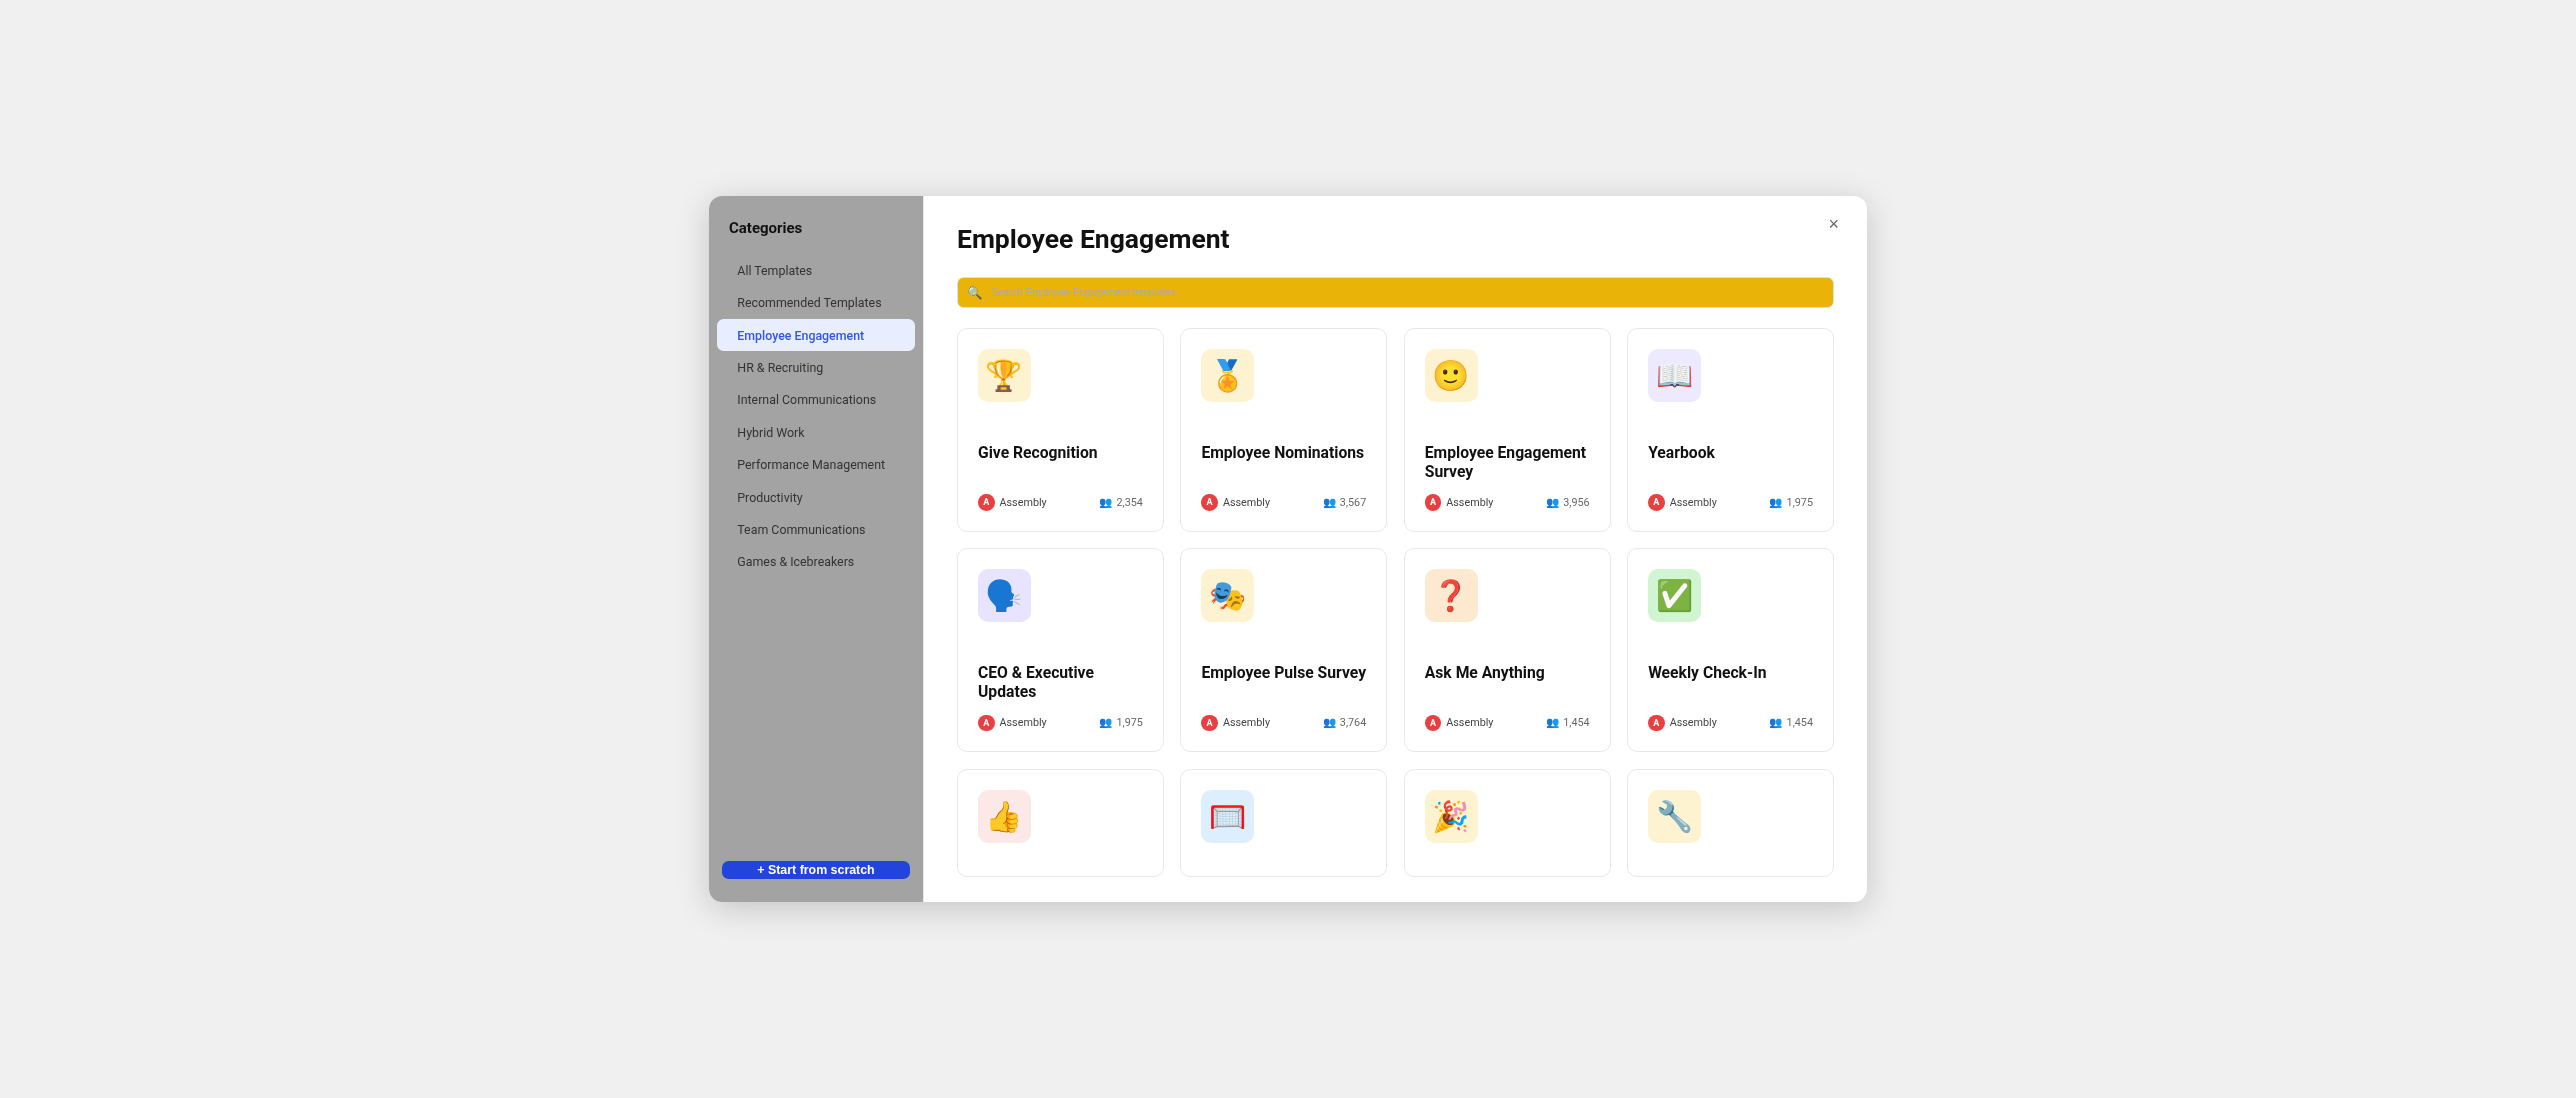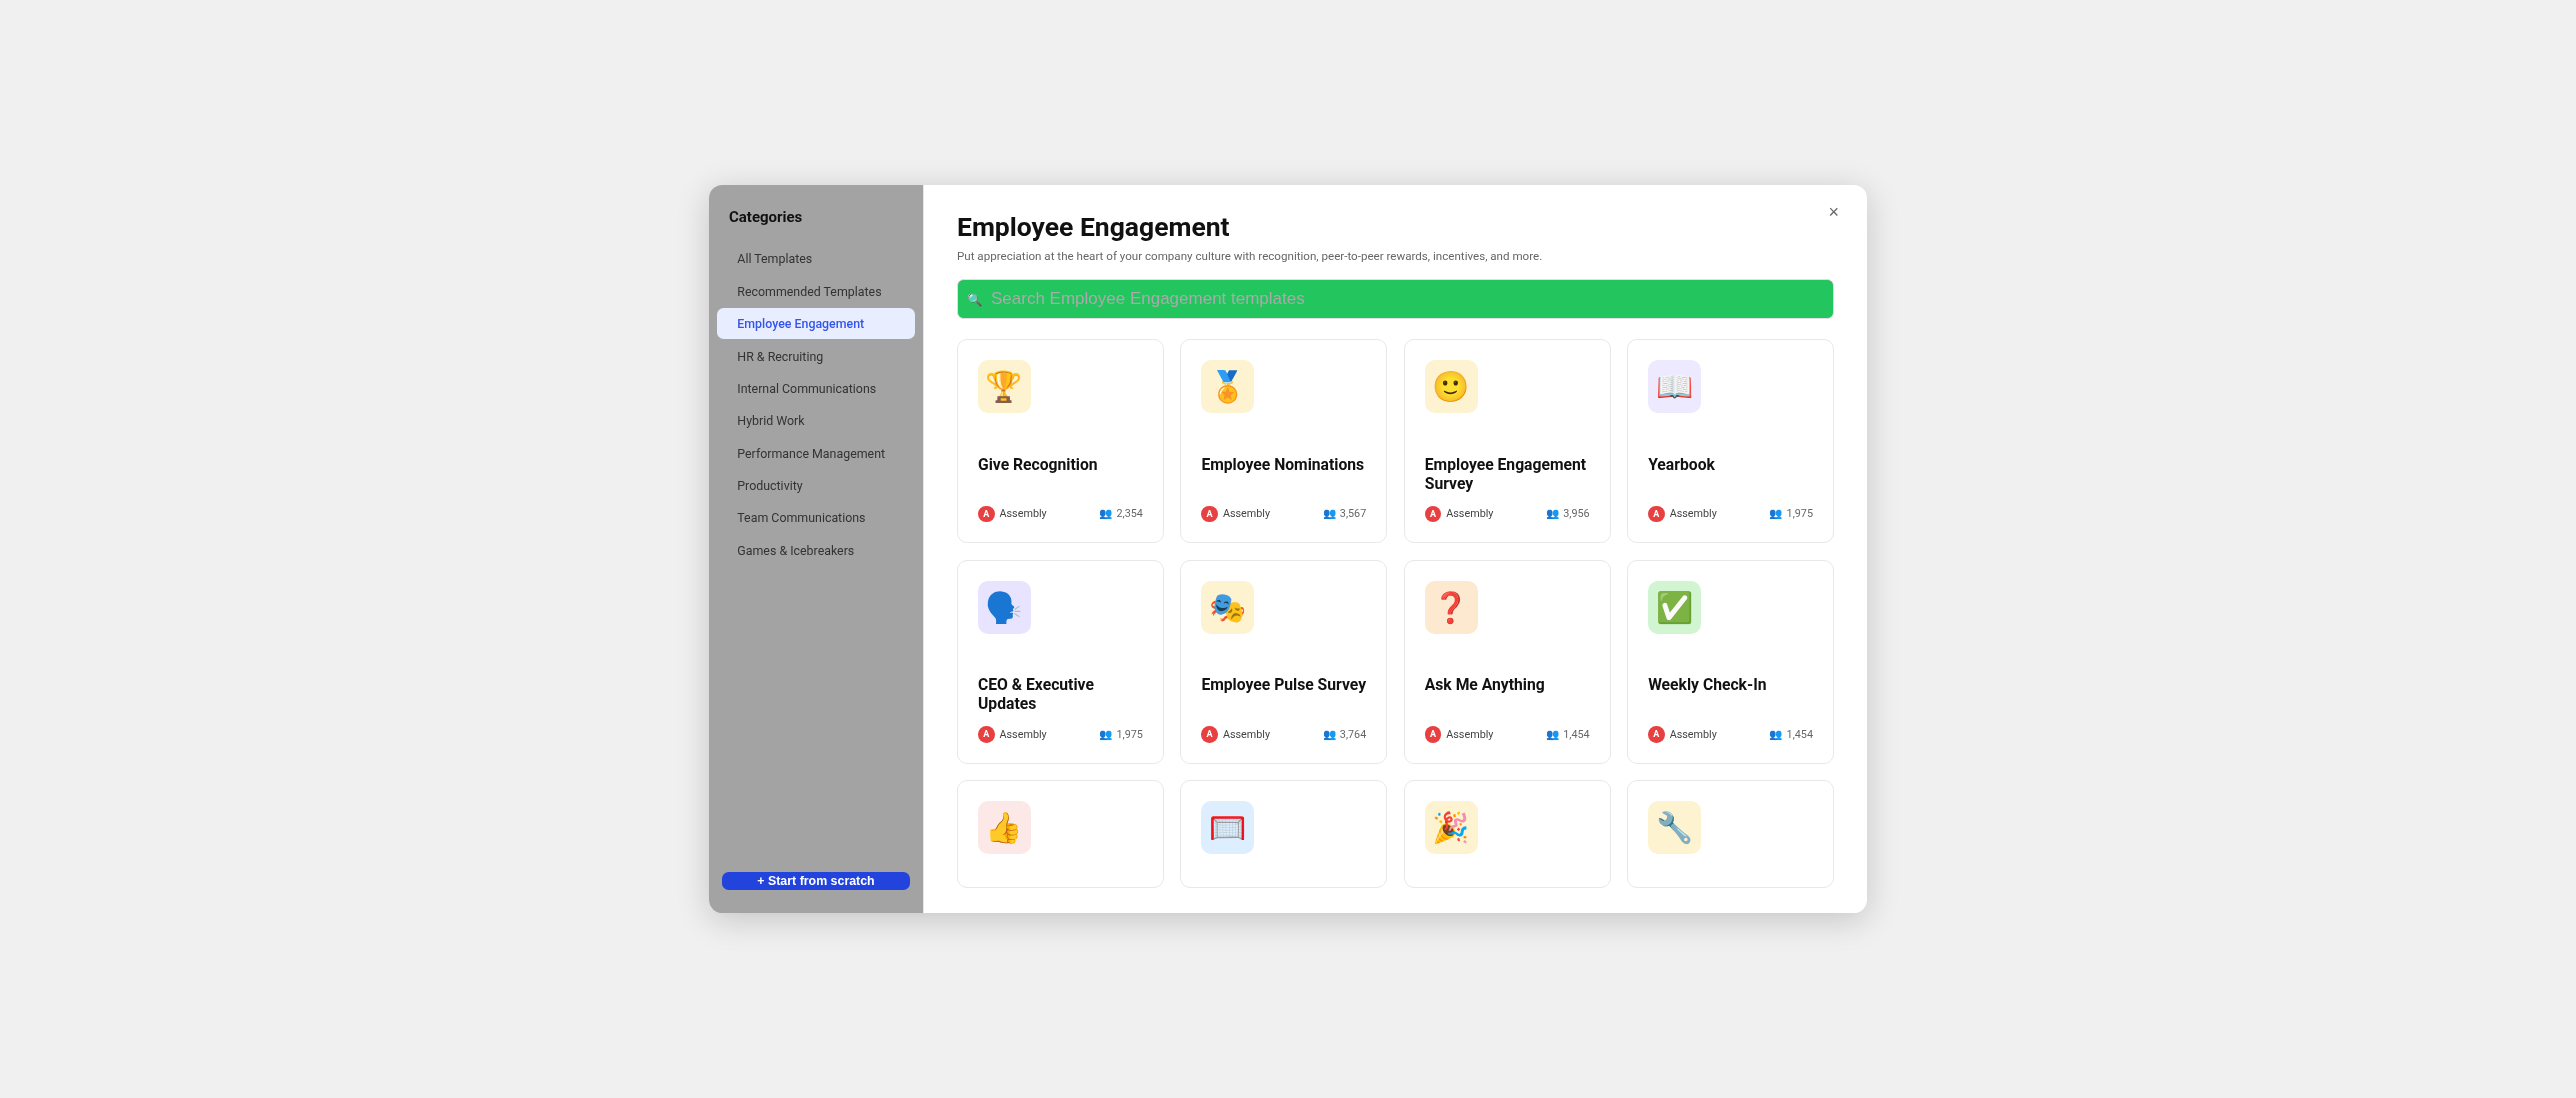--- a/index.html
+++ b/index.html
@@ -116,24 +116,24 @@
     }
     .search-bar {
       margin: 0 33px 20px 33px;
       position: relative;
     }
     .search-bar input {
       width: 100%;
       border: 1.2px solid #e0e0e0;
       border-radius: 6.6px;
       padding: 9px 29px 9px 33px;
-      font-size: 17px;
+      font-size: 10px;
       color: #333;
       outline: none;
-      background: #22c55e;
+      background: #eab308;
     }
     .search-bar input::placeholder { color: #aaa; }
     .search-icon {
       position: absolute;
       left: 10px;
       top: 50%;
       transform: translateY(-50%);
       color: #aaa;
       font-size: 12.4px;
     }
@@ -229,21 +229,20 @@
         <div class="sidebar-item">Games &amp; Icebreakers</div>
       </nav>
     <div class="sidebar-footer">
       <button class="start-scratch-btn">+ Start from scratch</button>
     </div>
   </div>
 
   <div class="main">
     <div class="main-header">
       <div class="main-title">Employee Engagement</div>
-      <div class="main-subtitle">Put appreciation at the heart of your company culture with recognition, peer-to-peer rewards, incentives, and more.</div>
     </div>
     <div class="search-bar">
       <span class="search-icon">🔍</span>
       <input type="text" placeholder="Search Employee Engagement templates" style="">
     </div>
     <div class="templates-grid">
       <div class="grid" id="cards-container">
       <div class="card">
             <div class="card-icon" style="background: rgb(253, 243, 208);">🏆</div>
             <div class="card-title">Give Recognition</div>

